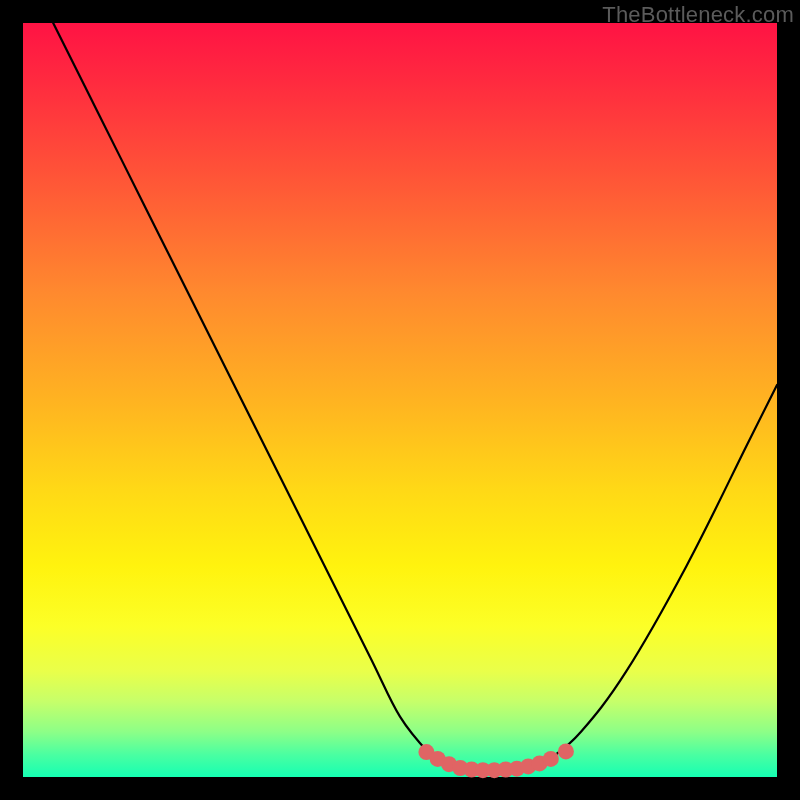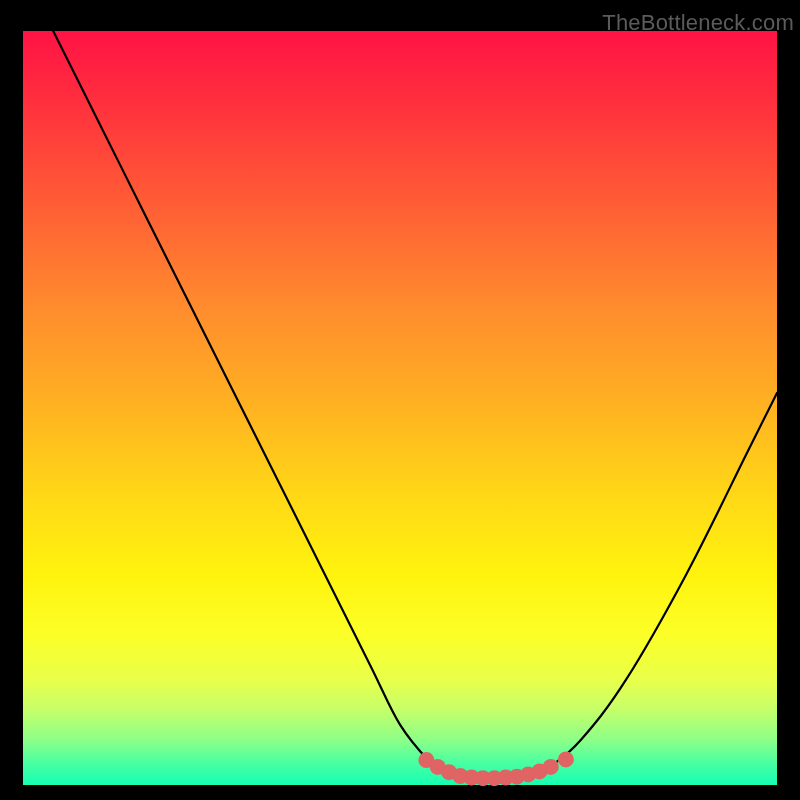--- a/index.html
+++ b/index.html
@@ -9,21 +9,20 @@
     height: 800px;
     overflow: hidden;
     background: #000;
     font-family: Arial, Helvetica, sans-serif;
   }
   .frame {
     position: relative;
     width: 800px;
     height: 628px;
     background: #000;
-    margin-top: 8px;
   }
   .plot {
     position: absolute;
     left: 23px;
     top: 23px;
     width: 754px;
     height: 754px;
     
     background: linear-gradient(
       to bottom,

